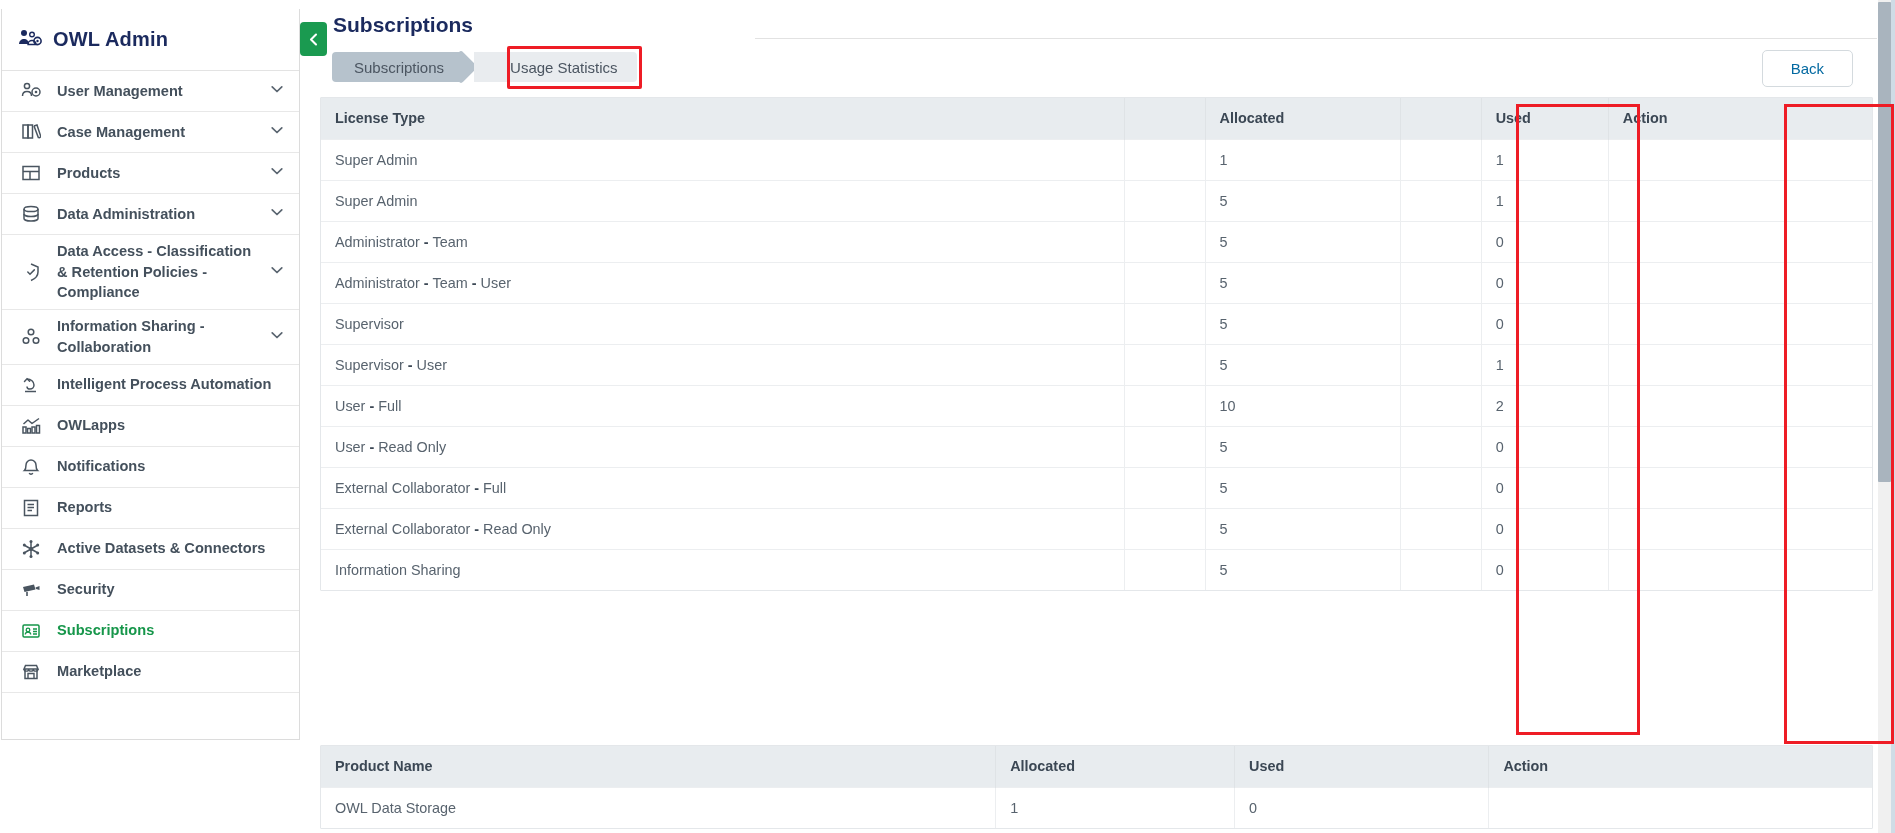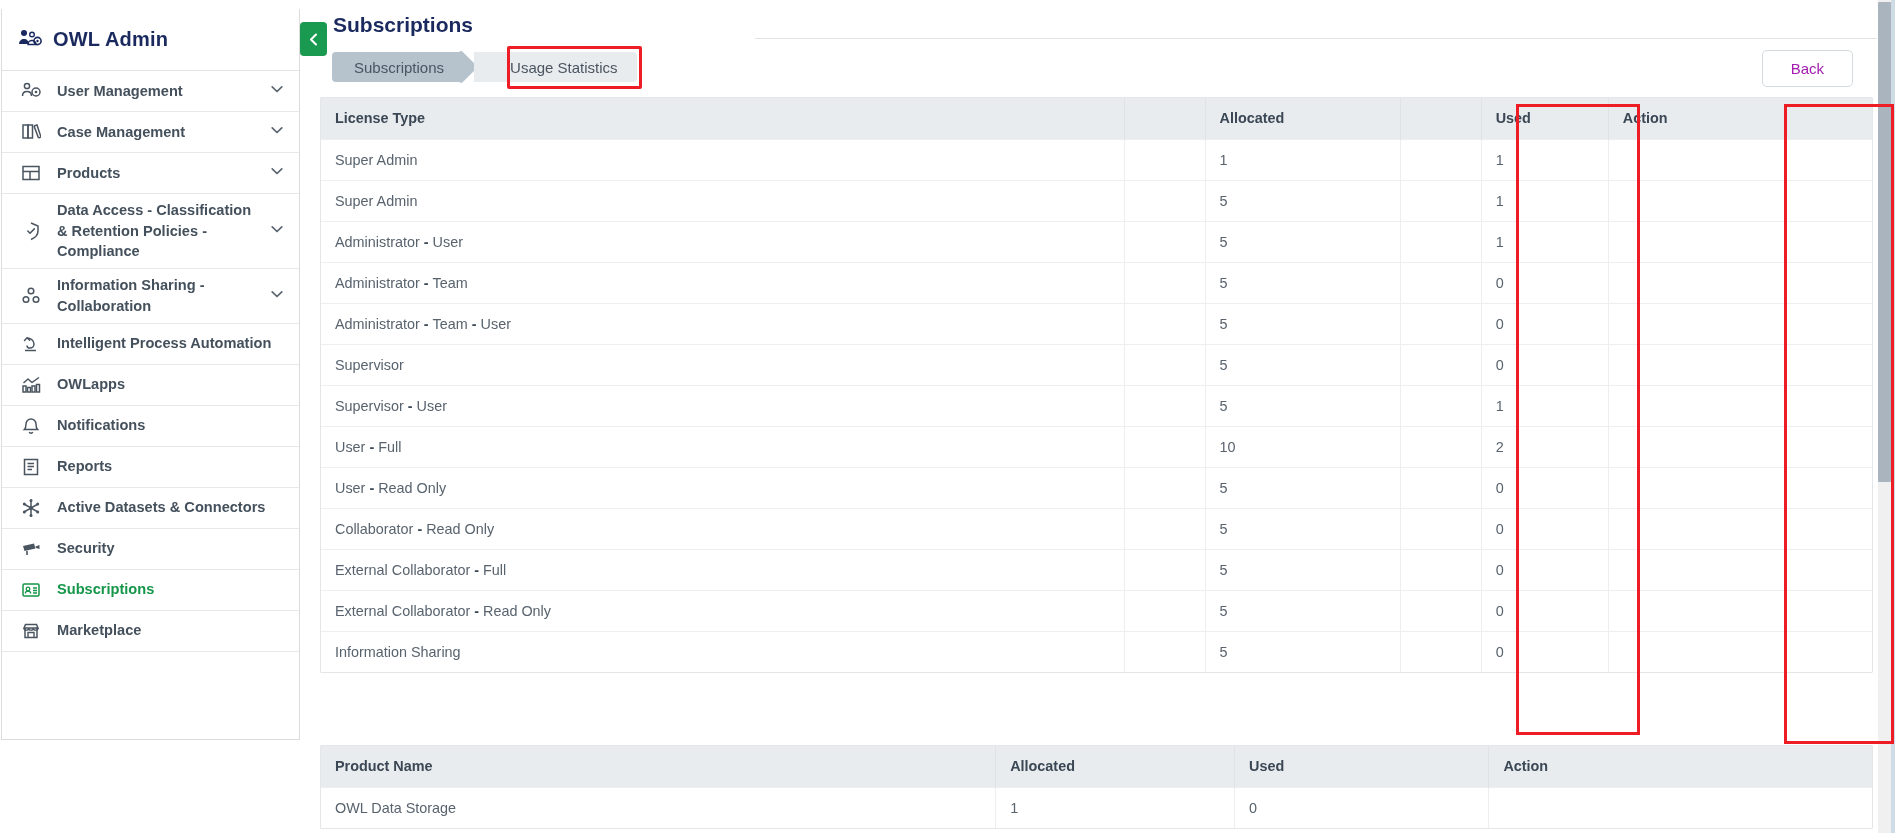--- a/index.html
+++ b/index.html
@@ -75,21 +75,21 @@
   .tab-b {
     background: #e9ecef; padding: 0 19px 0 36px; margin-left: 12px; border-radius: 0 4px 4px 0;
   }
   .tab-highlight {
     position: absolute; left: 207px; top: 46px; width: 135px; height: 43px;
     border: 3px solid #ee1c25; border-radius: 2px; pointer-events: none; z-index: 4;
   }
 
   .back-btn {
     position: absolute; right: 42px; top: 50px;
-    padding: 9px 28px; font-size: 15px; color: #a21caf;
+    padding: 9px 28px; font-size: 15px; color: #0369a1;
     background: #fff; border: 1px solid #d4dade; border-radius: 5px; cursor: pointer;
   }
 
   
   .table-wrap {
     position: absolute; left: 20px; right: 22px;
     border: 1px solid #e4e7ea; border-radius: 1px; background:#fff;
   }
   #tbl1 { top: 97px; }
   #tbl2 { top: 745px; }
@@ -198,20 +198,33 @@
             </svg>
           </span>
           <span class="nav-label">Products</span>
           <span class="chev"><svg width="16" height="16" viewBox="0 0 16 16">
               <path d="M3.2 5.8 L8 10.5 L12.8 5.8" fill="none" stroke="#5a6570" stroke-width="1.7" stroke-linecap="round" stroke-linejoin="round"></path>
             </svg></span>
         </div>
         <div class="nav-item">
           <span class="ico">
             <svg width="20" height="20" viewBox="0 0 20 20">
+              <ellipse cx="10" cy="5" rx="7" ry="2.6" fill="none" stroke="#4a5560" stroke-width="1.5"></ellipse>
+              <path d="M3 5v5c0 1.4 3.1 2.6 7 2.6s7-1.2 7-2.6V5" fill="none" stroke="#4a5560" stroke-width="1.5"></path>
+              <path d="M3 10v4.5c0 1.4 3.1 2.6 7 2.6s7-1.2 7-2.6V10" fill="none" stroke="#4a5560" stroke-width="1.5"></path>
+            </svg>
+          </span>
+          <span class="nav-label">Data Administration</span>
+          <span class="chev"><svg width="16" height="16" viewBox="0 0 16 16">
+              <path d="M3.2 5.8 L8 10.5 L12.8 5.8" fill="none" stroke="#5a6570" stroke-width="1.7" stroke-linecap="round" stroke-linejoin="round"></path>
+            </svg></span>
+        </div>
+        <div class="nav-item">
+          <span class="ico">
+            <svg width="20" height="20" viewBox="0 0 20 20">
               <path d="M10 2 L17 5v5c0 4-3.3 7-7 8.5#4a55606.3 17 3 14 3 10V5z" fill="none" stroke="#4a5560" stroke-width="1.5"></path>
               <path d="M6.8 10 L9 12.2 L13.3 7.9" fill="none" stroke="#4a5560" stroke-width="1.5" stroke-linecap="round"></path>
             </svg>
           </span>
           <span class="nav-label">Data Access - Classification &amp; Retention Policies - Compliance</span>
           <span class="chev"><svg width="16" height="16" viewBox="0 0 16 16">
               <path d="M3.2 5.8 L8 10.5 L12.8 5.8" fill="none" stroke="#5a6570" stroke-width="1.7" stroke-linecap="round" stroke-linejoin="round"></path>
             </svg></span>
         </div>
         <div class="nav-item">
@@ -366,77 +379,61 @@
             </tr>
             <tr>
               <td class="c1"><span>Super Admin</span></td>
               <td class="c2"></td>
               <td class="c3">5</td>
               <td class="c4"></td>
               <td class="c5">1</td>
               <td class="c6"></td>
             </tr>
             <tr>
-              <td class="c1"><span>Administrator</span><span class="sep"> - </span><span>User</span></td>
+              <td class="c1"><span>Administrator</span><span class="sep"> - </span><span>Team</span></td>
+              <td class="c2"></td>
+              <td class="c3">5</td>
+              <td class="c4"></td>
+              <td class="c5">0</td>
+              <td class="c6"></td>
+            </tr>
+            <tr>
+              <td class="c1"><span>Administrator</span><span class="sep"> - </span><span>Team</span><span class="sep"> - </span><span>User</span></td>
+              <td class="c2"></td>
+              <td class="c3">5</td>
+              <td class="c4"></td>
+              <td class="c5">0</td>
+              <td class="c6"></td>
+            </tr>
+            <tr>
+              <td class="c1"><span>Supervisor</span></td>
+              <td class="c2"></td>
+              <td class="c3">5</td>
+              <td class="c4"></td>
+              <td class="c5">0</td>
+              <td class="c6"></td>
+            </tr>
+            <tr>
+              <td class="c1"><span>Supervisor</span><span class="sep"> - </span><span>User</span></td>
               <td class="c2"></td>
               <td class="c3">5</td>
               <td class="c4"></td>
               <td class="c5">1</td>
               <td class="c6"></td>
             </tr>
             <tr>
-              <td class="c1"><span>Administrator</span><span class="sep"> - </span><span>Team</span></td>
-              <td class="c2"></td>
-              <td class="c3">5</td>
-              <td class="c4"></td>
-              <td class="c5">0</td>
-              <td class="c6"></td>
-            </tr>
-            <tr>
-              <td class="c1"><span>Administrator</span><span class="sep"> - </span><span>Team</span><span class="sep"> - </span><span>User</span></td>
-              <td class="c2"></td>
-              <td class="c3">5</td>
-              <td class="c4"></td>
-              <td class="c5">0</td>
-              <td class="c6"></td>
-            </tr>
-            <tr>
-              <td class="c1"><span>Supervisor</span></td>
-              <td class="c2"></td>
-              <td class="c3">5</td>
-              <td class="c4"></td>
-              <td class="c5">0</td>
-              <td class="c6"></td>
-            </tr>
-            <tr>
-              <td class="c1"><span>Supervisor</span><span class="sep"> - </span><span>User</span></td>
-              <td class="c2"></td>
-              <td class="c3">5</td>
-              <td class="c4"></td>
-              <td class="c5">1</td>
-              <td class="c6"></td>
-            </tr>
-            <tr>
               <td class="c1"><span>User</span><span class="sep"> - </span><span>Full</span></td>
               <td class="c2"></td>
               <td class="c3">10</td>
               <td class="c4"></td>
               <td class="c5">2</td>
               <td class="c6"></td>
             </tr>
             <tr>
               <td class="c1"><span>User</span><span class="sep"> - </span><span>Read Only</span></td>
-              <td class="c2"></td>
-              <td class="c3">5</td>
-              <td class="c4"></td>
-              <td class="c5">0</td>
-              <td class="c6"></td>
-            </tr>
-            <tr>
-              <td class="c1"><span>Collaborator</span><span class="sep"> - </span><span>Read Only</span></td>
               <td class="c2"></td>
               <td class="c3">5</td>
               <td class="c4"></td>
               <td class="c5">0</td>
               <td class="c6"></td>
             </tr>
             <tr>
               <td class="c1"><span>External Collaborator</span><span class="sep"> - </span><span>Full</span></td>
               <td class="c2"></td>
               <td class="c3">5</td>

